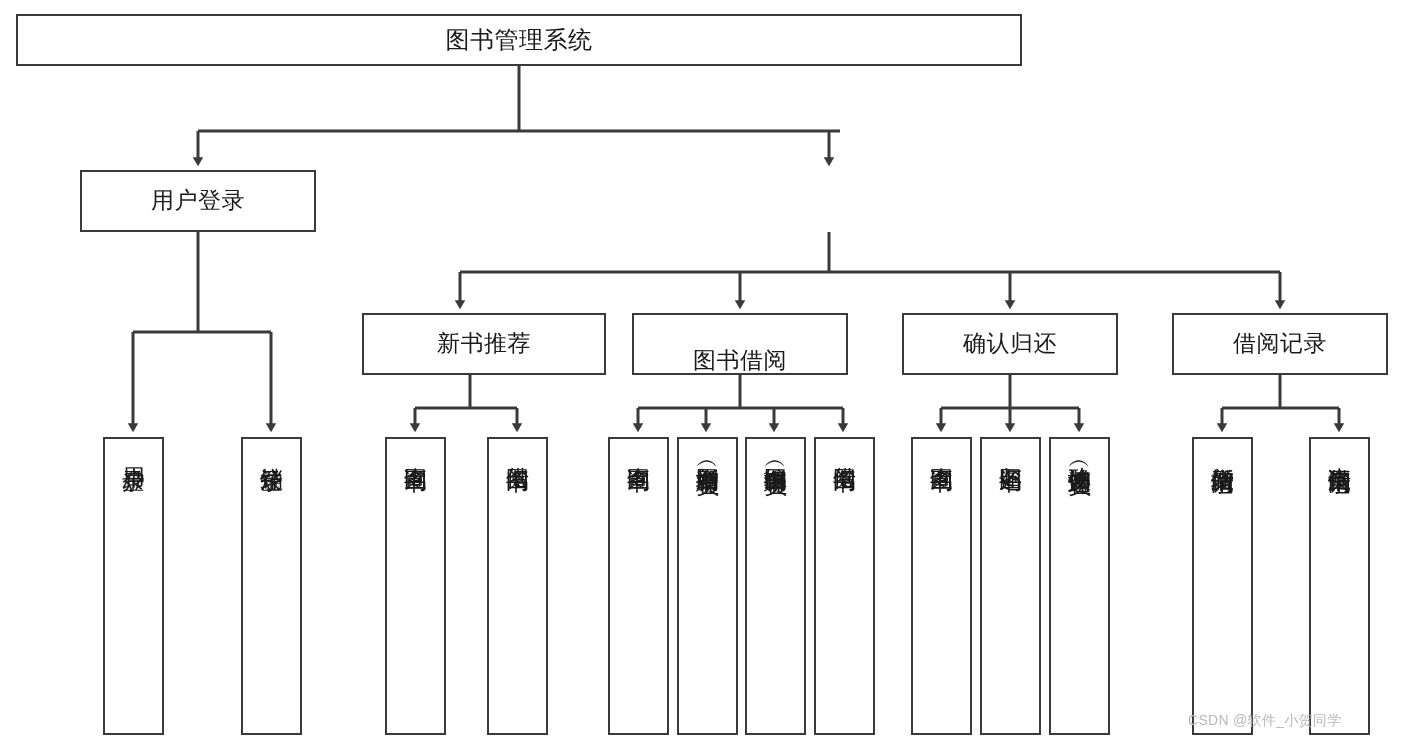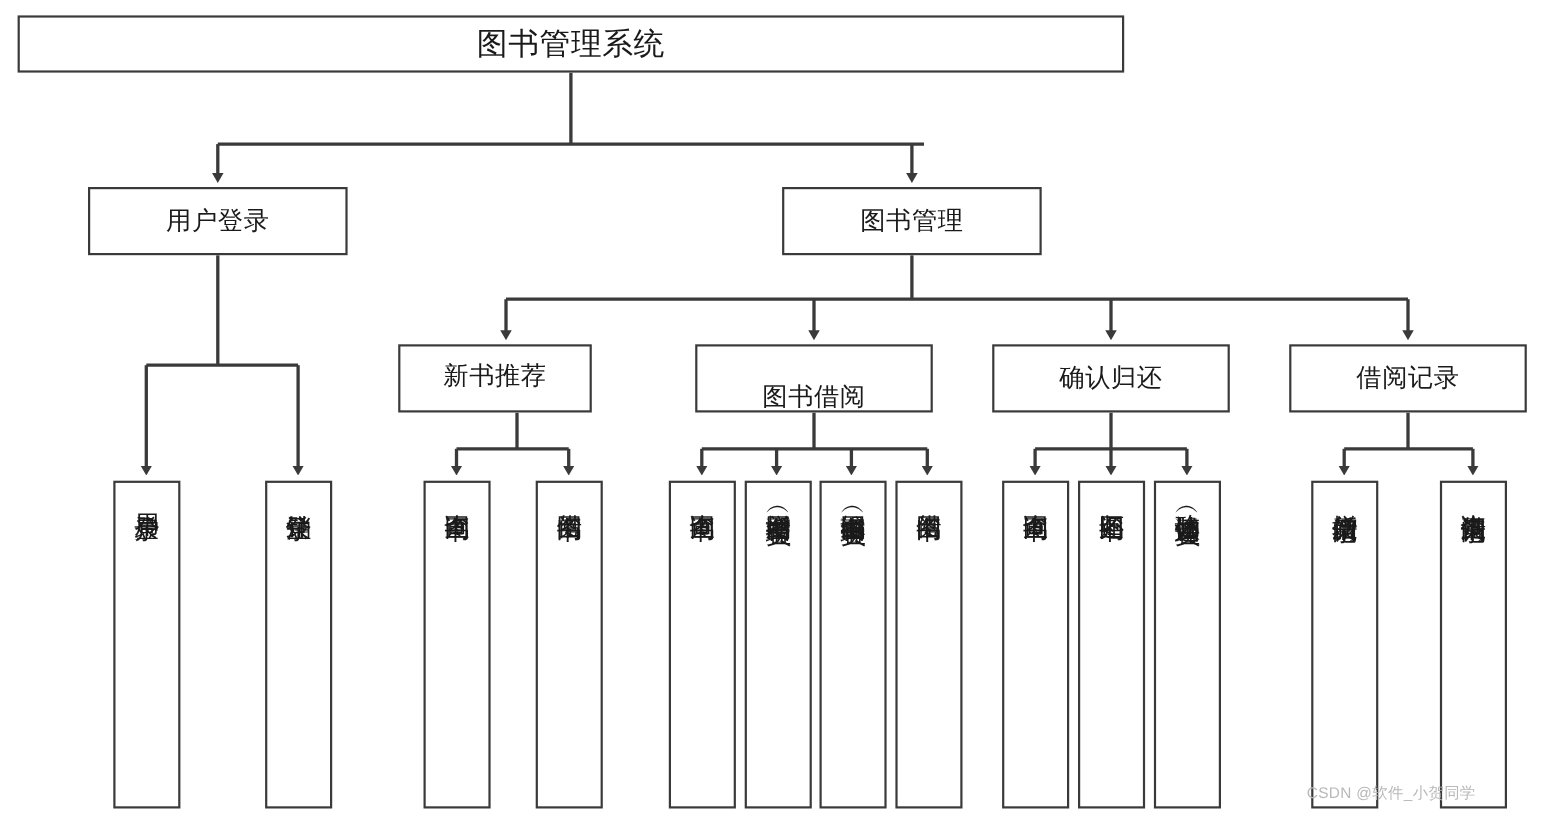--- a/index.html
+++ b/index.html
@@ -36,21 +36,21 @@
     justify-content: center;
     color: #1a1a1a;
   }
   .node-h {
     font-size: 23px;
     letter-spacing: 0.5px;
     line-height: 1.1;
     white-space: nowrap;
   }
   .node-root .node-h {
-    font-size: 28px;
+    font-size: 24px;
   }
   .node-leaf {
     padding: 10px 0;
     align-items: flex-start;
   }
   .node-leaf .node-v {
     writing-mode: vertical-rl;
     text-orientation: upright;
     font-size: 23px;
     line-height: 1.18;
@@ -124,25 +124,22 @@
   </svg>
 
   <div class="node node-root" style="left:16px; top:14px; width:1006px; height:52px;">
     <span class="node-h">图书管理系统</span>
   </div>
 
   <div class="node" style="left:80px; top:170px; width:236px; height:62px;">
     <span class="node-h">用户登录</span>
   </div>
 
-  <div class="node" style="left:711px; top:170px; width:236px; height:62px;">
-    <span class="node-h">图书管理</span>
-  </div>
-
-  <div class="node" style="left:362px; top:313px; width:176px; height:62px;font-family:Liberation Mono, monospace;">
+
+  <div class="node" style="left:362px; top:313px; width:244px; height:62px;">
     <span class="node-h">新书推荐</span>
   </div>
 
   <div class="node" style="left:632px; top:313px; width:216px; height:62px;align-items:flex-end;">
     <span class="node-h">图书借阅</span>
   </div>
 
   <div class="node" style="left:902px; top:313px; width:216px; height:62px;">
     <span class="node-h">确认归还</span>
   </div>

